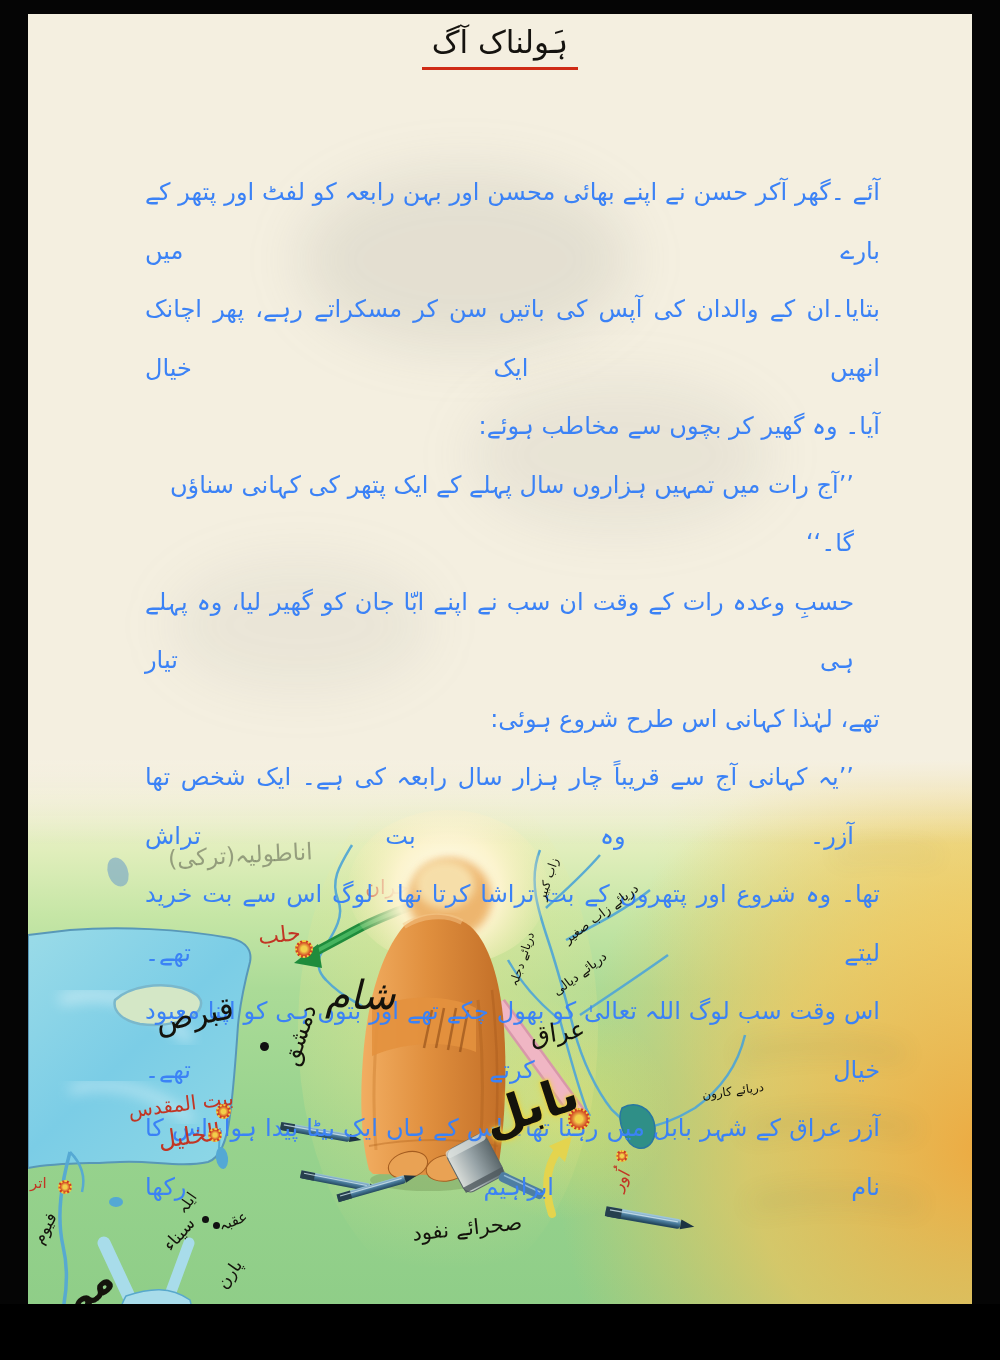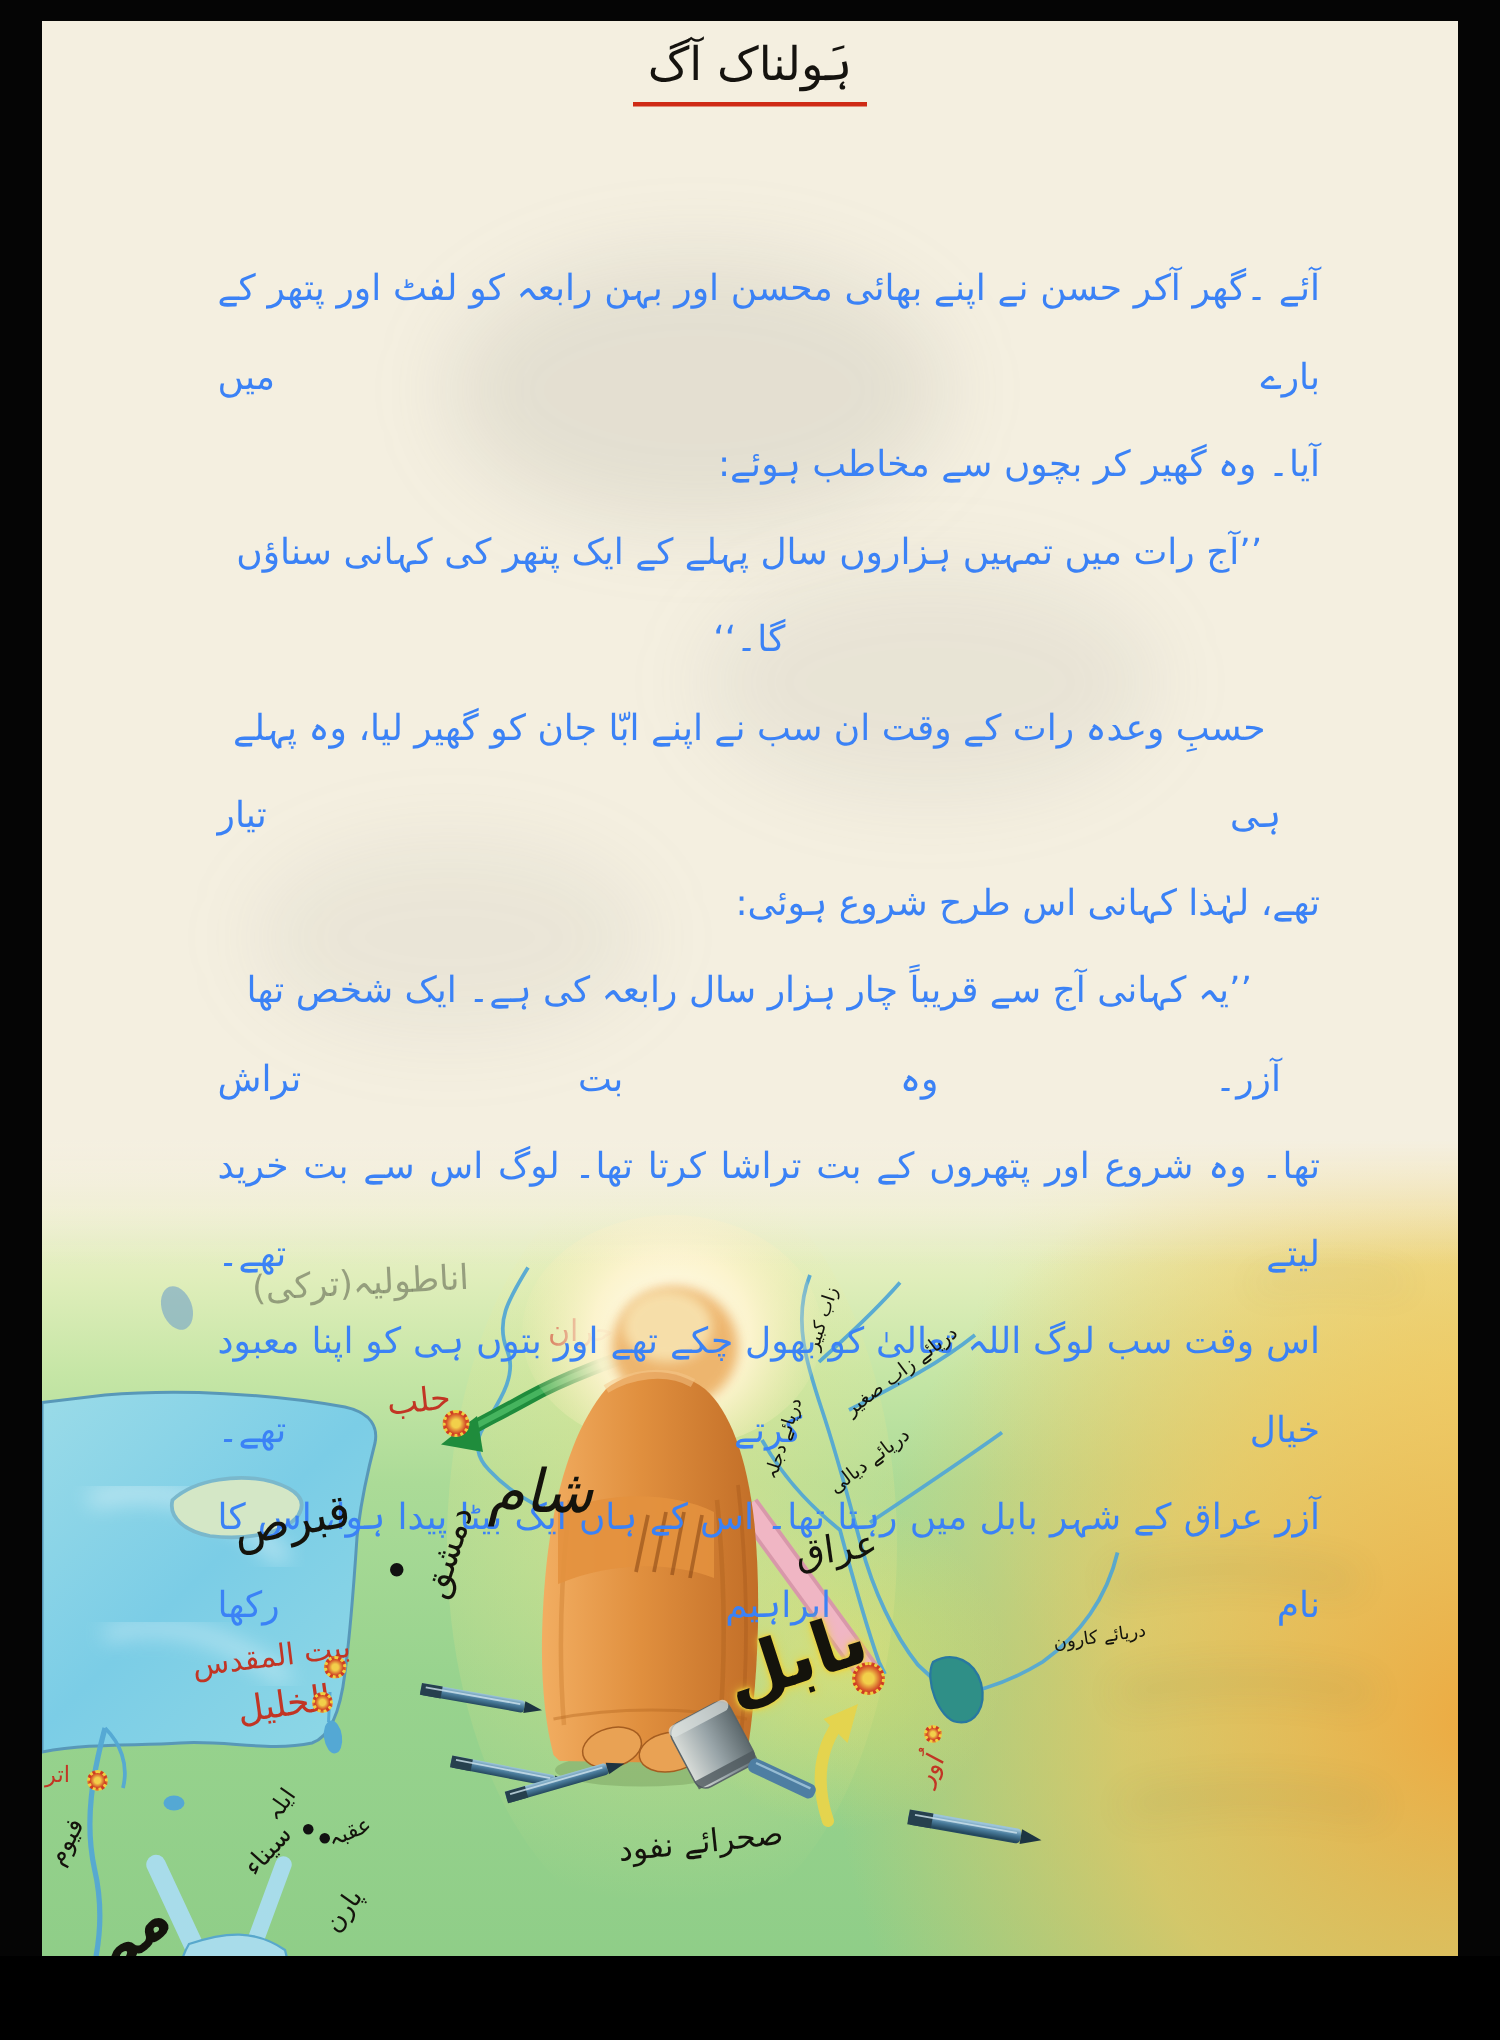--- a/index.html
+++ b/index.html
@@ -11,21 +11,21 @@
   .sm2{left:470px;top:380px;width:300px;height:150px;background:rgba(150,148,138,.12);}
   .sm3{left:170px;top:560px;width:260px;height:130px;background:rgba(150,148,138,.10);}
   .title-wrap{position:absolute;left:0;top:24px;width:1000px;text-align:center;z-index:4;}
   .title{display:inline-block;font-size:31px;color:#15130f;padding:0 10px 7px;
          border-bottom:3px solid #cf2b16;direction:rtl;}
   .story{position:absolute;left:145px;top:163px;width:735px;z-index:4;direction:rtl;
          color:#3b82f6;font-size:24px;}
   .ln{line-height:58.5px;}
   .j{text-align:justify;text-align-last:justify;}
   .short{text-align:right;}
-  .ind{padding-right:26px;text-align:center;}
+  .ind{padding-right:26px;}
   .map-svg{position:absolute;left:28px;top:760px;width:944px;height:572px;z-index:2;}
   .ml{position:absolute;z-index:5;color:#14130c;white-space:nowrap;direction:rtl;transform-origin:center;}
   .mr{color:#c23524;}
   .faint{color:rgba(100,105,85,.6);}
   .ghost{color:rgba(95,115,75,.55);}
   .babylon{text-shadow:0 0 7px #ecd23e,0 0 3px #ecd23e,0 0 2px #ecd23e;font-weight:bold;}
   .rosette{position:absolute;z-index:6;border-radius:50%;
            background:radial-gradient(circle,#f2cf4a 28%,#cf3a22 72%);
            border:2px dotted #f0d040;box-sizing:border-box;}
   .dot{position:absolute;z-index:6;border-radius:50%;background:#111;}
@@ -38,20 +38,21 @@
   <div class="smudge sm1"></div>
   <div class="smudge sm2"></div>
   <div class="smudge sm3"></div>
 
   <div class="title-wrap">
     <span class="title">ہَولناک آگ</span>
   </div>
 
   <div class="story">
     <div class="ln j">آئے ۔گھر آکر حسن نے اپنے بھائی محسن اور بہن رابعہ کو لفٹ اور پتھر کے بارے میں</div>
+    <div class="ln j">بتایا۔ان کے والدان کی آپس کی باتیں سن کر مسکراتے رہے، پھر اچانک انھیں ایک خیال</div>
     <div class="ln short">آیا۔ وہ گھیر کر بچوں سے مخاطب ہوئے:</div>
     <div class="ln short ind">’’آج رات میں تمہیں ہزاروں سال پہلے کے ایک پتھر کی کہانی سناؤں گا۔‘‘</div>
     <div class="ln j ind">حسبِ وعدہ رات کے وقت ان سب نے اپنے ابّا جان کو گھیر لیا، وہ پہلے ہی تیار</div>
     <div class="ln short">تھے، لہٰذا کہانی اس طرح شروع ہوئی:</div>
     <div class="ln j ind">’’یہ کہانی آج سے قریباً چار ہزار سال رابعہ کی ہے۔ ایک شخص تھا آزر۔ وہ بت تراش</div>
     <div class="ln j">تھا۔ وہ شروع اور پتھروں کے بت تراشا کرتا تھا۔ لوگ اس سے بت خرید لیتے تھے۔</div>
     <div class="ln j">اس وقت سب لوگ اللہ تعالیٰ کو بھول چکے تھے اور بتوں ہی کو اپنا معبود خیال کرتے تھے۔</div>
     <div class="ln j">آزر عراق کے شہر بابل میں رہتا تھا۔ اس کے ہاں ایک بیٹا پیدا ہوا، اس کا نام ابراہیم رکھا</div>
   </div>
 

